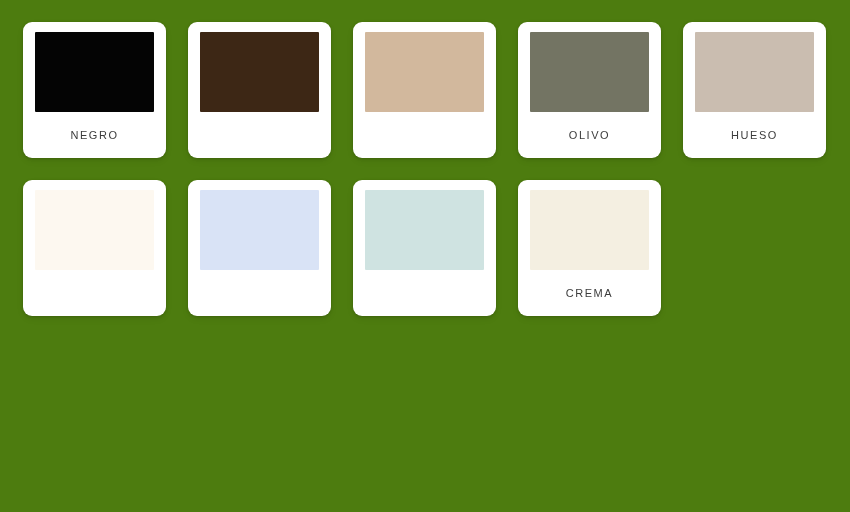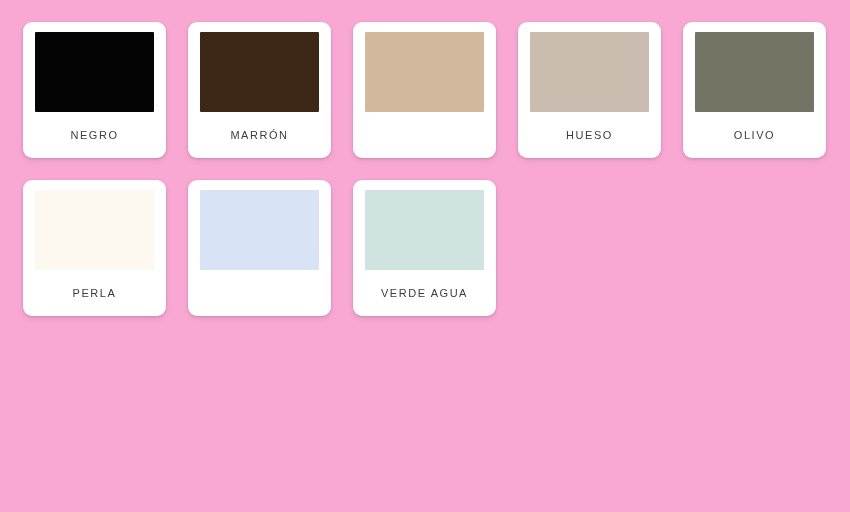--- a/index.html
+++ b/index.html
@@ -10,21 +10,21 @@
     width: 850px;
     height: 512px;
     background: #ffffff;
     font-family: "Liberation Sans", sans-serif;
     -webkit-font-smoothing: antialiased;
   }
 
   .swatch-grid {
     width: 850px;
     height: 512px;
-    background: #f9a8d4;
+    background: #4d7c0f;
     padding: 22px 0 0 23px;
     display: flex;
     flex-wrap: wrap;
     align-content: flex-start;
     gap: 22px 22px;
   }
 
   .swatch-card {
     width: 143px;
     height: 136px;
@@ -65,37 +65,38 @@
 </head>
 <body style="background: rgb(255, 255, 255);">
 
 <div class="swatch-grid">
     <div class="swatch-card">
       <div class="swatch-chip" style="background-color: rgb(4, 4, 4);"></div>
       <div class="swatch-label">NEGRO</div>
     </div>
     <div class="swatch-card">
       <div class="swatch-chip" style="background-color: rgb(61, 39, 21);"></div>
-      <div class="swatch-label">MARRÓN</div>
     </div>
     <div class="swatch-card">
       <div class="swatch-chip" style="background-color: rgb(210, 184, 157);"></div>
+    </div>
+    <div class="swatch-card">
+      <div class="swatch-chip" style="background-color: rgb(115, 116, 99);"></div>
+      <div class="swatch-label">OLIVO</div>
     </div>
     <div class="swatch-card">
       <div class="swatch-chip" style="background-color: rgb(202, 189, 176);"></div>
       <div class="swatch-label">HUESO</div>
     </div>
     <div class="swatch-card">
-      <div class="swatch-chip" style="background-color: rgb(115, 116, 99);"></div>
-      <div class="swatch-label">OLIVO</div>
-    </div>
-    <div class="swatch-card">
       <div class="swatch-chip" style="background-color: rgb(253, 248, 240);"></div>
-      <div class="swatch-label">PERLA</div>
     </div>
     <div class="swatch-card">
       <div class="swatch-chip" style="background-color: rgb(217, 227, 246);"></div>
     </div>
     <div class="swatch-card">
       <div class="swatch-chip" style="background-color: rgb(207, 227, 225);"></div>
-      <div class="swatch-label">VERDE AGUA</div>
+    </div>
+    <div class="swatch-card">
+      <div class="swatch-chip" style="background-color: rgb(244, 239, 225);"></div>
+      <div class="swatch-label">CREMA</div>
     </div>
   </div>
 
 </body></html>

